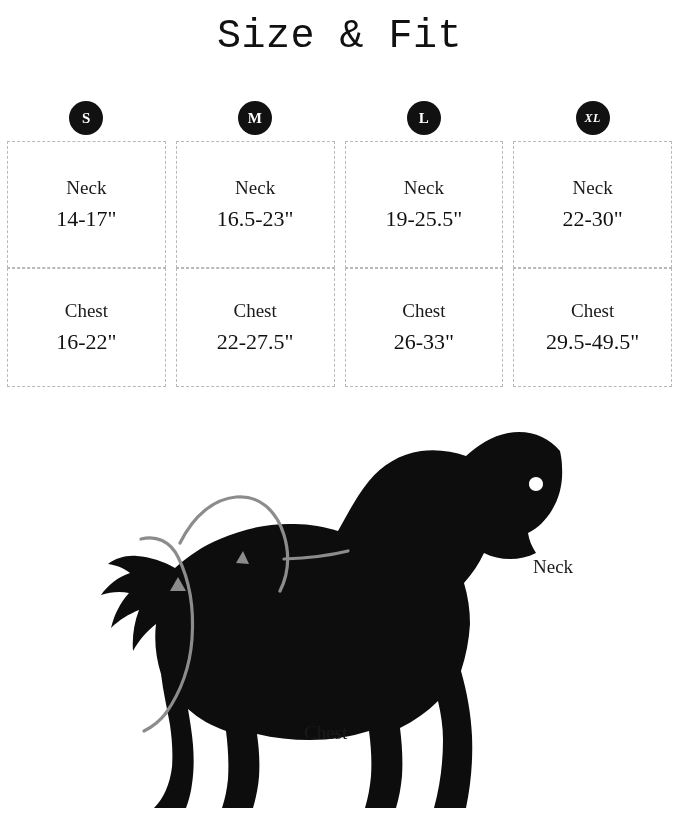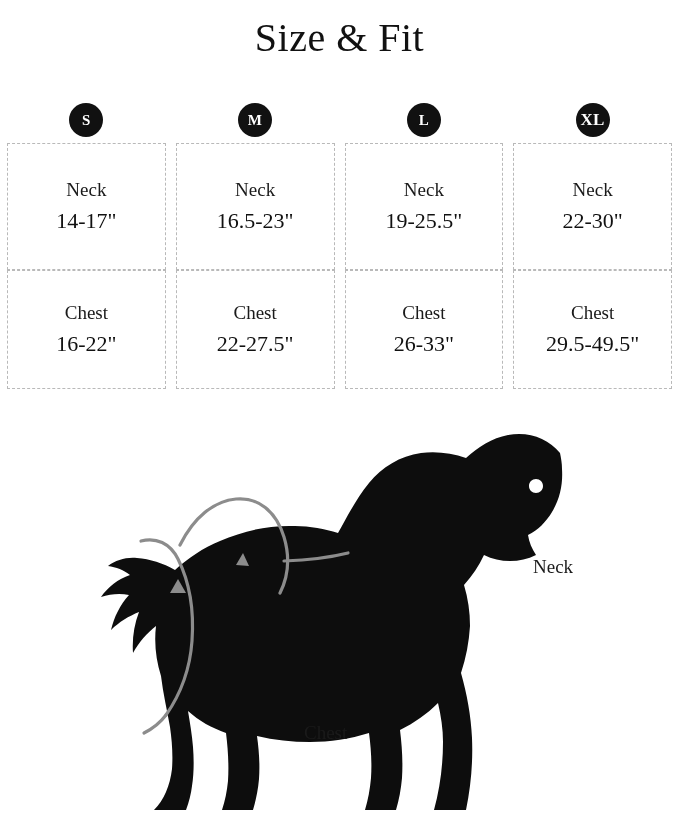--- a/index.html
+++ b/index.html
@@ -10,21 +10,21 @@
   body {
     width: 679px;
     height: 824px;
     position: relative;
     font-family: "Liberation Serif", serif;
     color: #1a1a1a;
     overflow: hidden;
   }
   .page-title {
     text-align: center;
-    font-family: Liberation Serif, serif;
+    font-family: Liberation Mono, monospace;
     font-size: 40px;
     font-weight: 400;
     letter-spacing: 0.5px;
     margin: 8px 0 0 0;
     padding-top: 6px;
     color: #111111;
   }
 
   
   .chart {
@@ -49,21 +49,21 @@
     background: #111111;
     color: #ffffff;
     display: flex;
     align-items: center;
     justify-content: center;
     font-family: "Liberation Serif", serif;
     font-size: 15px;
     font-weight: 700;
     letter-spacing: 0.4px;
   }
-  .badge.small-label { font-size: 17px; }
+  .badge.small-label { font-size: 12px; font-style: italic; }
 
   .grid-row {
     display: flex;
     width: 100%;
   }
   .cell {
     flex: 1 1 0;
     box-sizing: border-box;
     border: 1px dashed #b9b9b9;
     margin: 0 5px;

